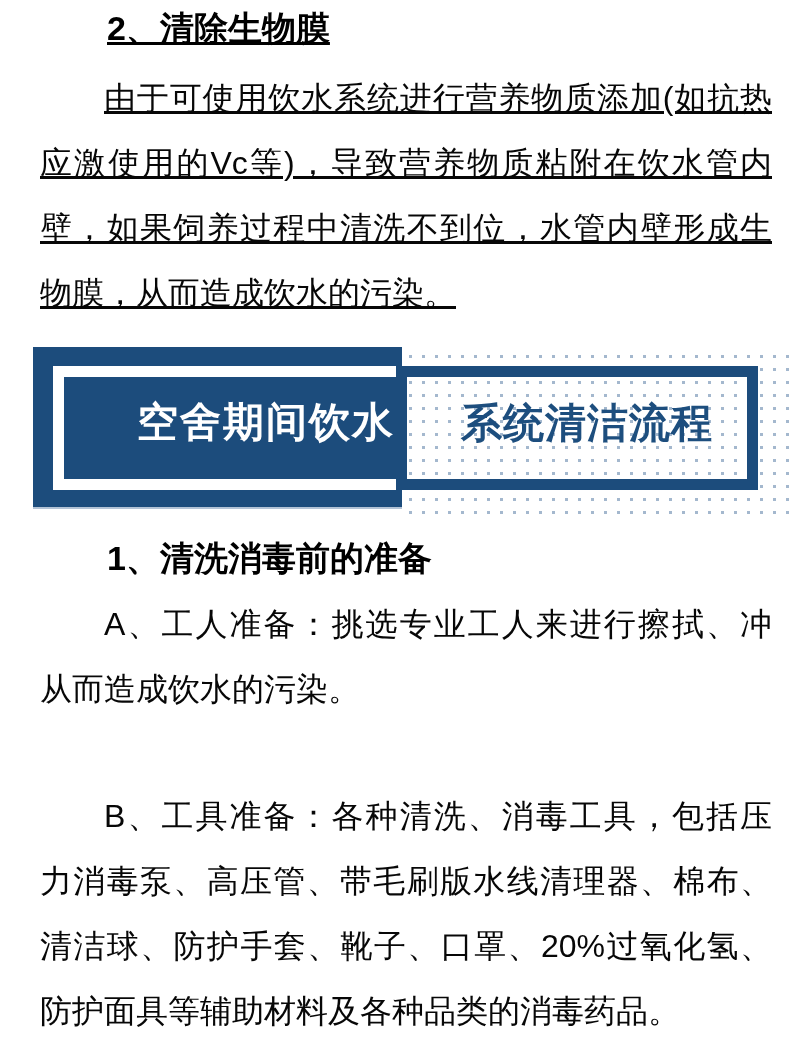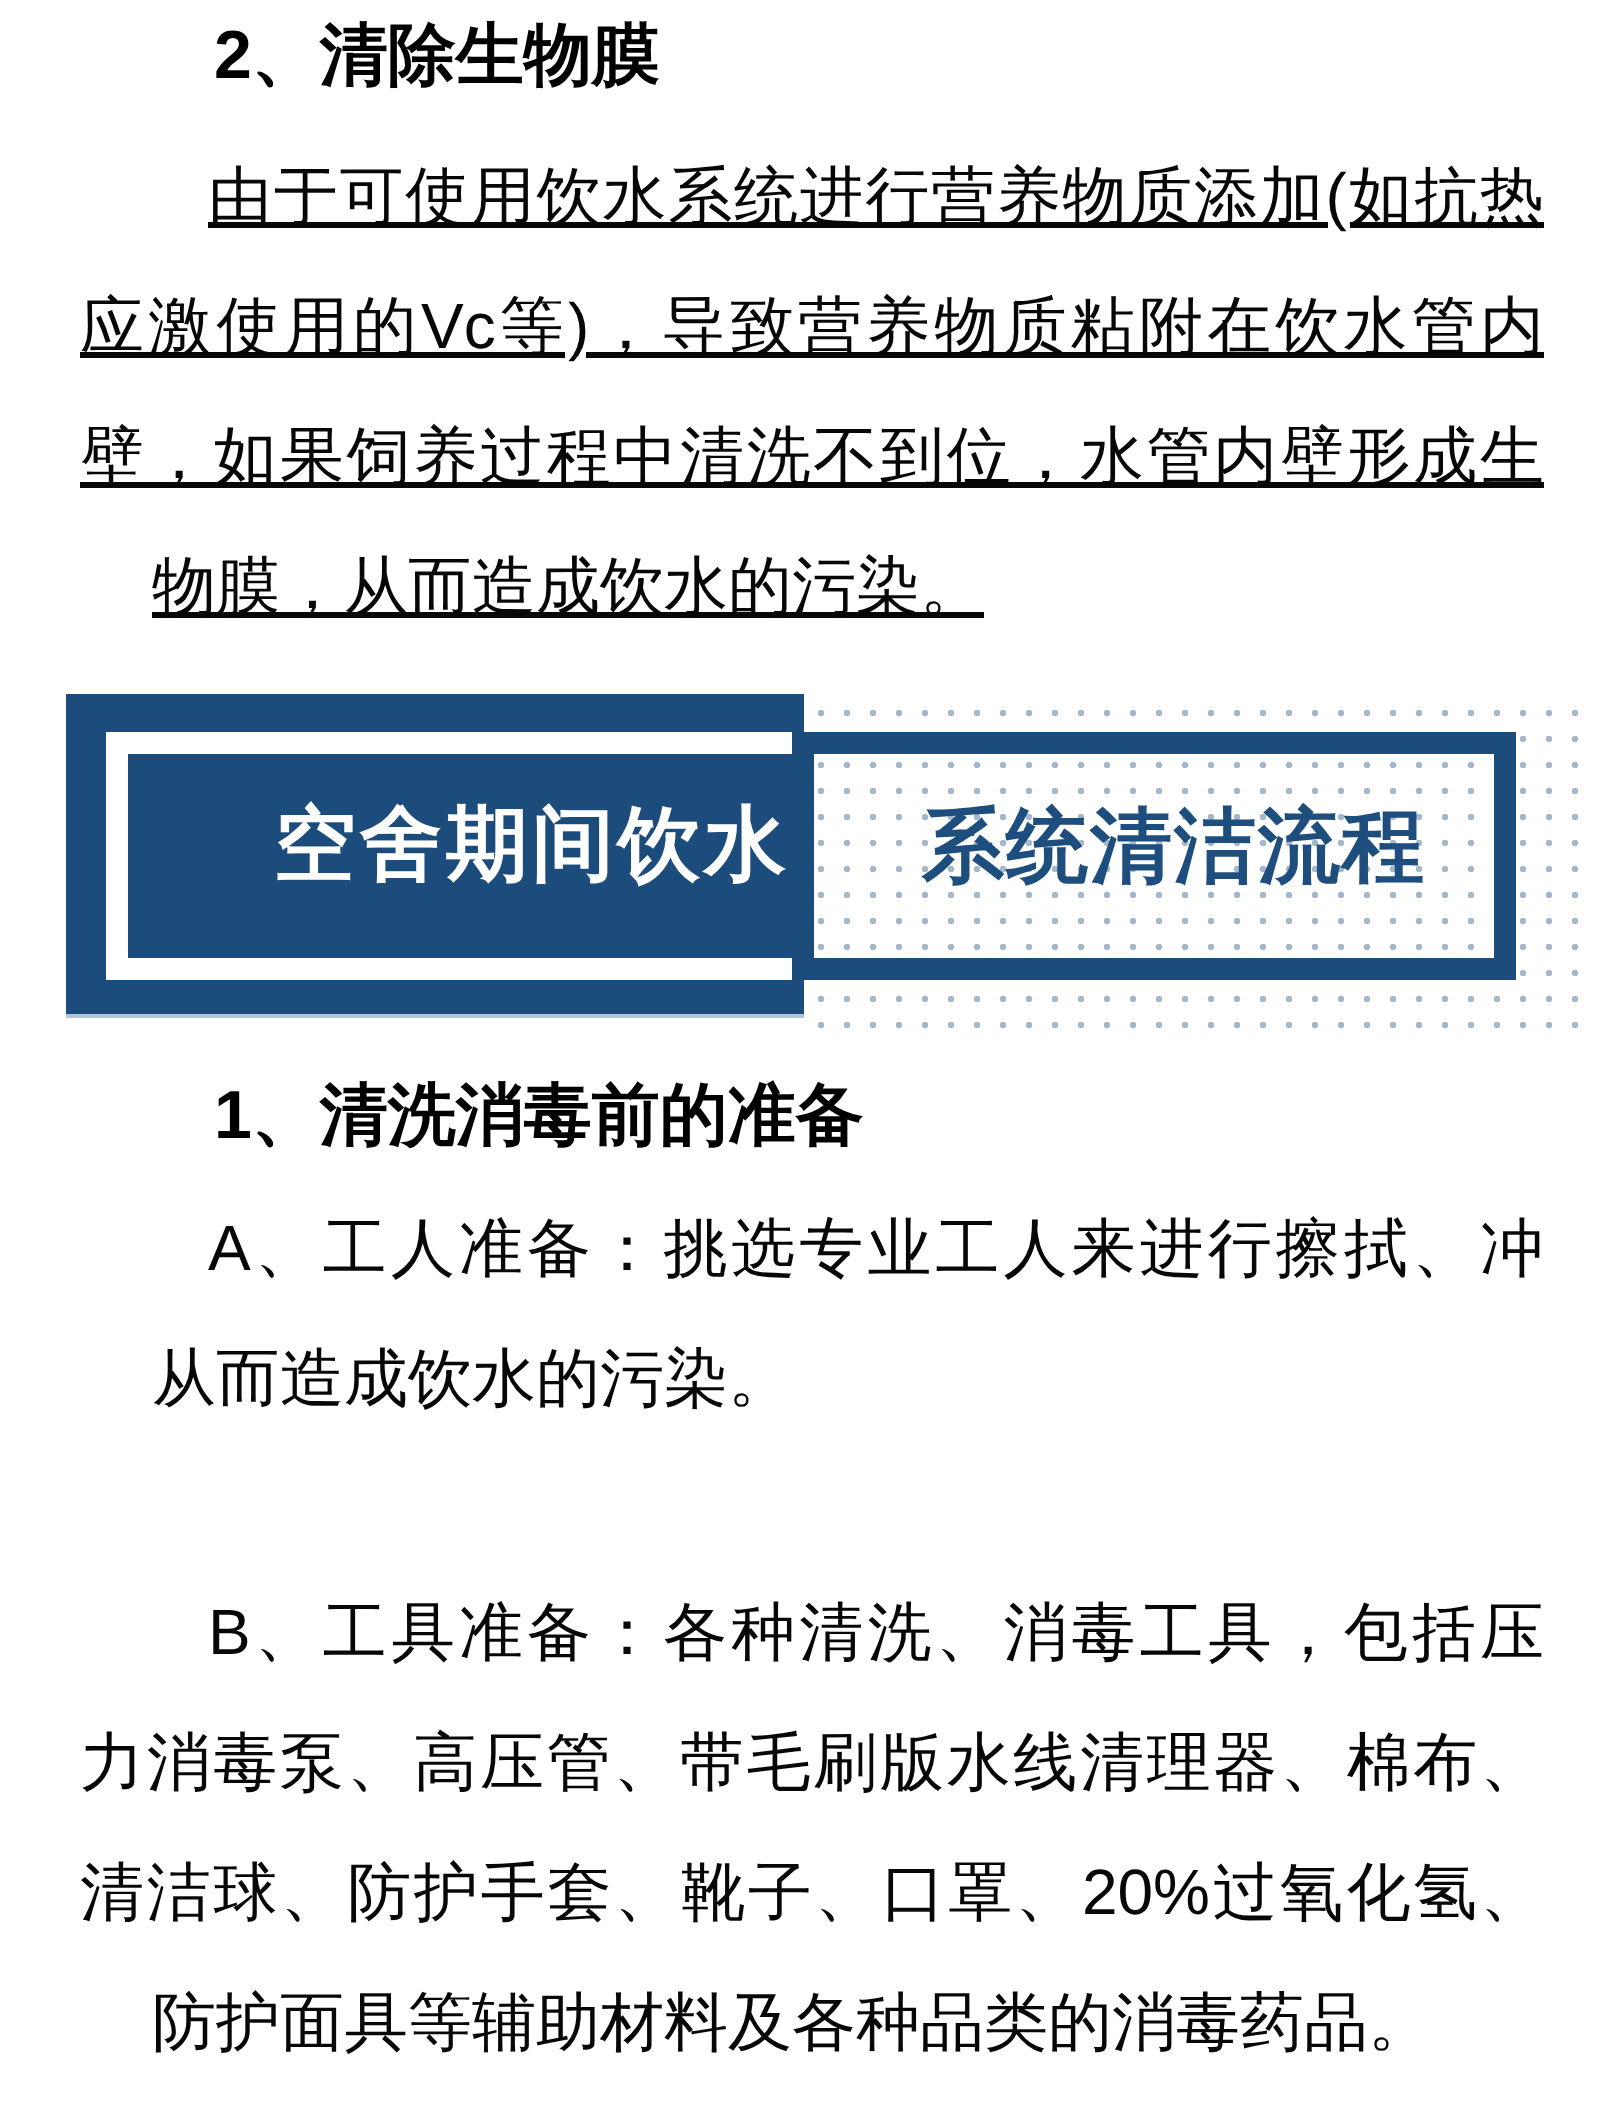--- a/index.html
+++ b/index.html
@@ -9,21 +9,21 @@
     font-family:"Liberation Sans","DejaVu Sans",sans-serif;
     color:#070707;
   }
   .abs{position:absolute;}
   .heading{
     font-size:34px;font-weight:700;line-height:40px;white-space:nowrap;
     color:#000;
   }
   .para{width:732px;font-size:32px;line-height:65px;}
   .pline{text-align:justify;text-align-last:justify;}
-  .pline.last{text-align:right;text-align-last:left;margin-left:36px;}
+  .pline.last{text-align:right;text-align-last:left;}
   .pline.first{padding-left:64px;box-sizing:border-box;}
 
   
   .banner{left:0;top:344px;width:660px;height:172px;}
   .dots{
     left:400px;top:1px;width:396px;height:171px;
     background-image:radial-gradient(var(--dot-color,#a4b8ce) 1.5px, transparent 1.7px);
     background-size:13px 13px;background-position:4px 5px;
     z-index:1;
   }
@@ -46,21 +46,21 @@
   .banner-title{
     font-size:41px;font-weight:700;line-height:44px;white-space:nowrap;
     letter-spacing:2px;z-index:5;
   }
   .banner-title.left{left:137px;top:56px;color:#ffffff;}
   .banner-title.right{left:427px;top:57px;color:var(--banner-text-blue,#1d4e7e);letter-spacing:1px;margin-left:34px;}
 </style>
 </head>
 <body style="--banner-blue: #1c4c7c; --banner-text-blue: #1d4e7e; --dot-color: #a4b8ce; color: rgb(7, 7, 7);">
 
-<div class="abs heading" style="left:107px;top:8px;">2、清除生物膜</div>
+<div class="abs heading" style="left:107px;top:8px;text-decoration:underline;">2、清除生物膜</div>
 
 <div class="abs para" style="left:40px;top:66px;text-decoration:underline;">
   <div class="pline first">由于可使用饮水系统进行营养物质添加(如抗热</div>
   <div class="pline">应激使用的Vc等)，导致营养物质粘附在饮水管内</div>
   <div class="pline">壁，如果饲养过程中清洗不到位，水管内壁形成生</div>
   <div class="pline last">物膜，从而造成饮水的污染。</div>
 </div>
 
 <div class="abs banner">
   <div class="abs dots"></div>

